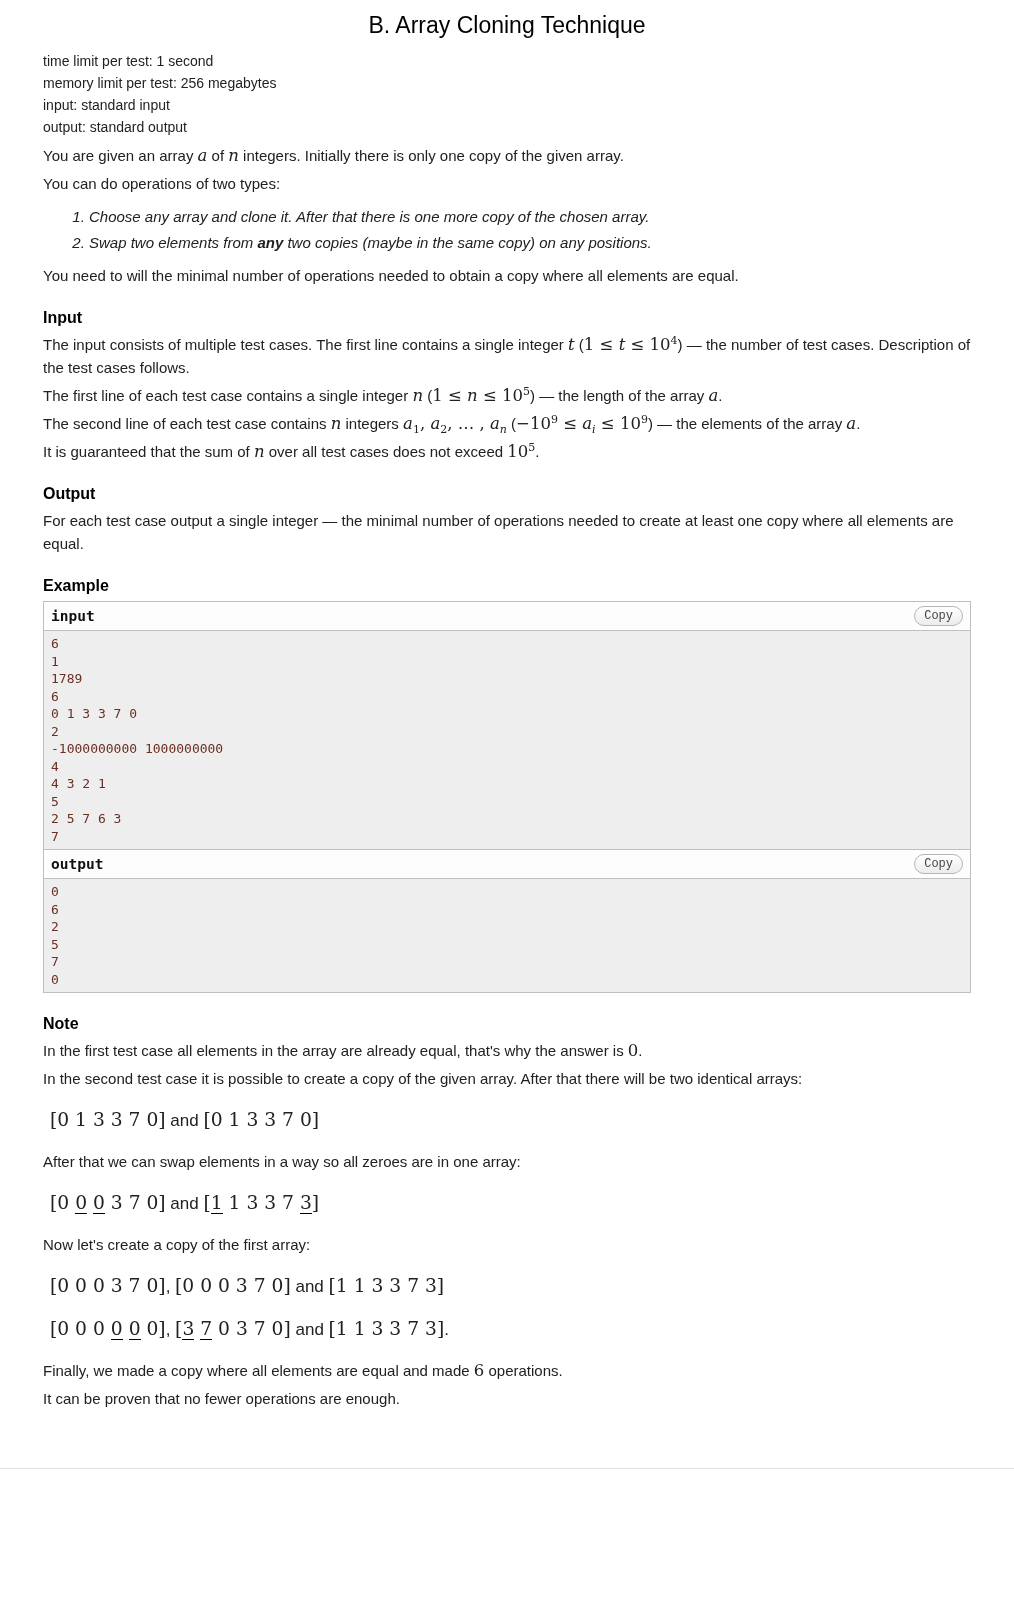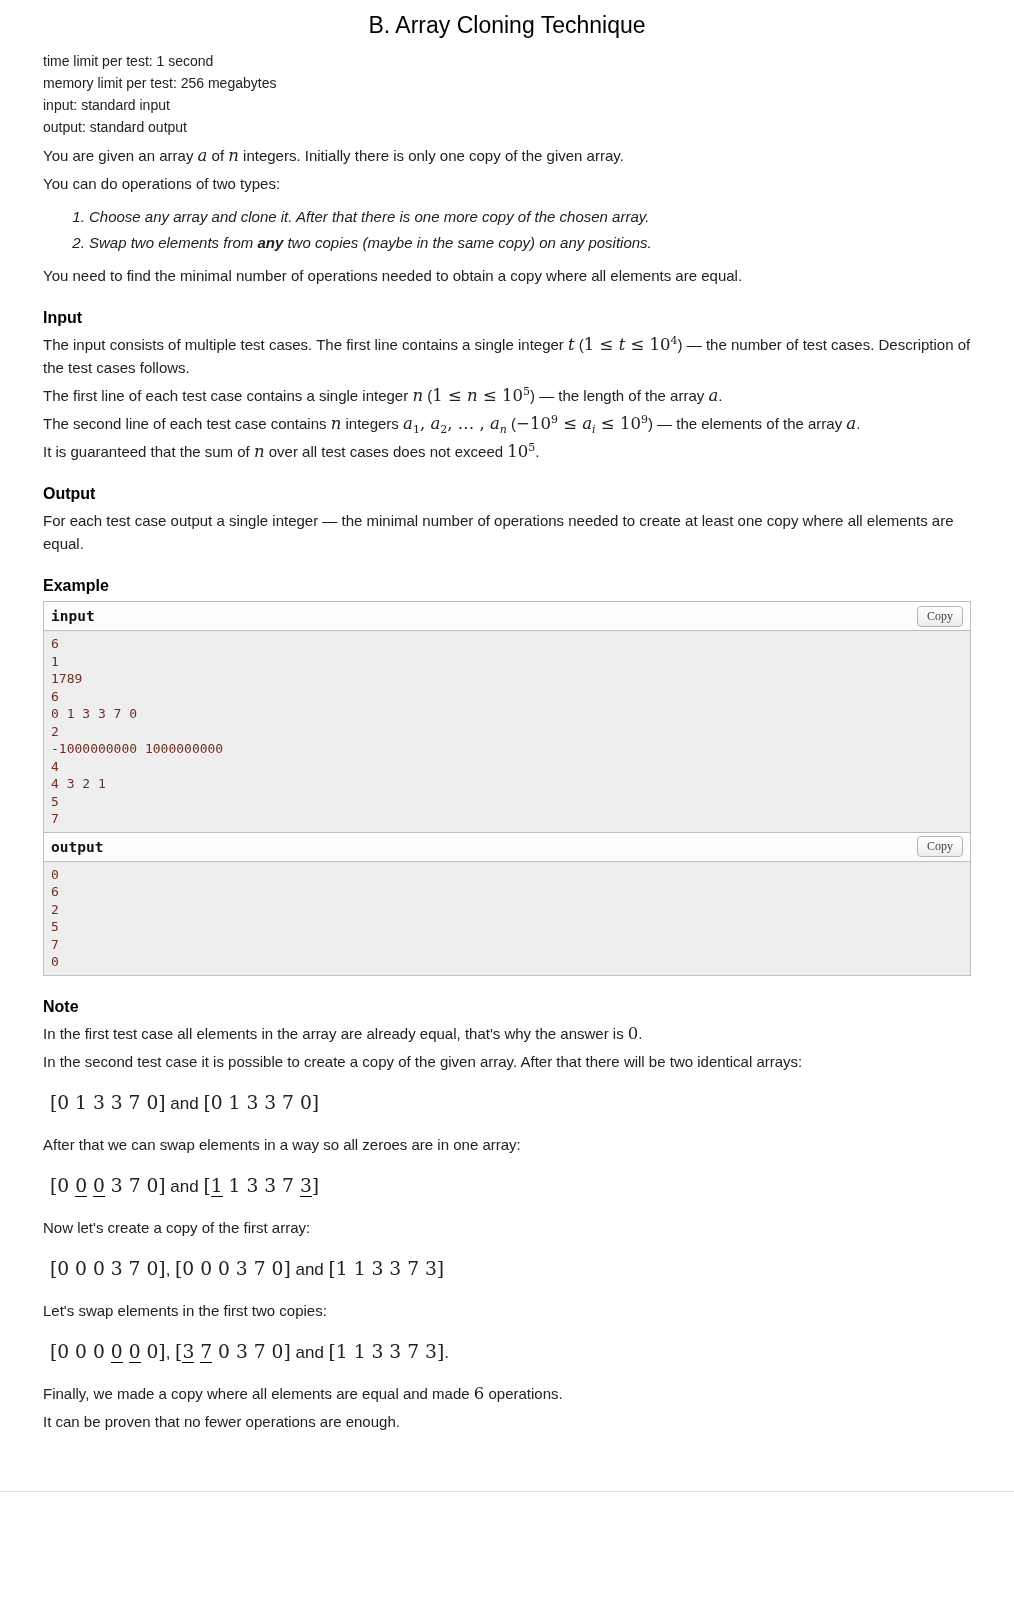--- a/index.html
+++ b/index.html
@@ -40,22 +40,22 @@
   }
   .sample-header{
     display:flex;justify-content:space-between;align-items:center;
     background:#fdfdfd;border-bottom:1px solid #bfbfbf;
     padding:3px 7px;height:29px;
   }
   .sample-label{
     font-family:"DejaVu Sans Mono",monospace;font-weight:bold;font-size:14.5px;color:#111;
   }
   .copy-btn{
-    font-family:Liberation Serif, serif;font-size:12px;color:#444;
-    border:1px solid #b5b5b5;border-radius:4px;
+    font-family:Liberation Mono, monospace;font-size:12px;color:#444;
+    border:1px solid #b5b5b5;border-radius:10px;
     background:linear-gradient(#ffffff,#ececec);
     padding:2px 9px;cursor:pointer;user-select:none;
   }
   .sample-body{
     background:#eeeeee;padding:4px 7px;border-bottom:1px solid #bfbfbf;
     font-family:"DejaVu Sans Mono",monospace;font-size:13px;color:var(--code-text);
   }
   .sample-body.last{border-bottom:none;}
   .code-line{line-height:17.5px;white-space:pre;}
   
@@ -79,21 +79,21 @@
   </div>
 
   <p><span>You are given an array </span><span class="math it">a</span><span> of </span><span class="math it">n</span><span> integers. Initially there is only one copy of the given array.</span></p>
   <p><span>You can do operations of two types:</span></p>
 
   <ol>
     <li><span>Choose any array and clone it. After that there is one more copy of the chosen array.</span></li>
     <li><span>Swap two elements from </span><b>any</b><span> two copies (maybe in the same copy) on any positions.</span></li>
   </ol>
 
-  <p><span>You need to find the minimal number of operations needed to obtain a copy where all elements are equal.</span></p>
+  <p><span>You need to will the minimal number of operations needed to obtain a copy where all elements are equal.</span></p>
 
   <div class="section-title">Input</div>
   <p class="tight"><span>The input consists of multiple test cases. The first line contains a single integer </span><span class="math it">t</span><span> (</span><span class="math">1 ≤ </span><span class="math it">t</span><span class="math"> ≤ 10</span><sup class="math">4</sup><span>) — the number of test cases. Description of the test cases follows.</span></p>
   <p><span>The first line of each test case contains a single integer </span><span class="math it">n</span><span> (</span><span class="math">1 ≤ </span><span class="math it">n</span><span class="math"> ≤ 10</span><sup class="math">5</sup><span>) — the length of the array </span><span class="math it">a</span><span>.</span></p>
   <p><span>The second line of each test case contains </span><span class="math it">n</span><span> integers </span><span class="math it">a</span><sub class="math">1</sub><span class="math">, </span><span class="math it">a</span><sub class="math">2</sub><span class="math">, … , </span><span class="math it">a</span><sub class="math it">n</sub><span> (</span><span class="math">−10</span><sup class="math">9</sup><span class="math"> ≤ </span><span class="math it">a</span><sub class="math it">i</sub><span class="math"> ≤ 10</span><sup class="math">9</sup><span>) — the elements of the array </span><span class="math it">a</span><span>.</span></p>
   <p><span>It is guaranteed that the sum of </span><span class="math it">n</span><span> over all test cases does not exceed </span><span class="math">10</span><sup class="math">5</sup><span>.</span></p>
 
   <div class="section-title">Output</div>
   <p class="tight"><span>For each test case output a single integer — the minimal number of operations needed to create at least one copy where all elements are equal.</span></p>
 
@@ -108,20 +108,21 @@
         <div class="code-line">6</div>
         <div class="code-line">1</div>
         <div class="code-line">1789</div>
         <div class="code-line">6</div>
         <div class="code-line">0 1 3 3 7 0</div>
         <div class="code-line">2</div>
         <div class="code-line">-1000000000 1000000000</div>
         <div class="code-line">4</div>
         <div class="code-line">4 3 2 1</div>
         <div class="code-line">5</div>
+        <div class="code-line">2 5 7 6 3</div>
         <div class="code-line">7</div>
       </div>
     <div class="sample-header">
       <span class="sample-label">output</span>
       <span class="copy-btn">Copy</span>
     </div>
     <div class="sample-body last">
         <div class="code-line">0</div>
         <div class="code-line">6</div>
         <div class="code-line">2</div>
@@ -132,21 +133,20 @@
   </div>
 
   <div class="section-title">Note</div>
   <p class="tight"><span>In the first test case all elements in the array are already equal, that's why the answer is </span><span class="math">0</span><span>.</span></p>
   <p><span>In the second test case it is possible to create a copy of the given array. After that there will be two identical arrays:</span></p>
   <p class="array-line"><span class="math">[0 1 3 3 7 0]</span><span> and </span><span class="math">[0 1 3 3 7 0]</span></p>
   <p><span>After that we can swap elements in a way so all zeroes are in one array:</span></p>
   <p class="array-line"><span class="math">[0 </span><span class="math ul">0</span><span class="math"> </span><span class="math ul">0</span><span class="math"> 3 7 0]</span><span> and </span><span class="math">[</span><span class="math ul">1</span><span class="math"> 1 3 3 7 </span><span class="math ul">3</span><span class="math">]</span></p>
   <p><span>Now let's create a copy of the first array:</span></p>
   <p class="array-line"><span class="math">[0 0 0 3 7 0]</span><span>, </span><span class="math">[0 0 0 3 7 0]</span><span> and </span><span class="math">[1 1 3 3 7 3]</span></p>
-  <p><span>Let's swap elements in the first two copies:</span></p>
   <p class="array-line"><span class="math">[0 0 0 </span><span class="math ul">0</span><span class="math"> </span><span class="math ul">0</span><span class="math"> 0]</span><span>, </span><span class="math">[</span><span class="math ul">3</span><span class="math"> </span><span class="math ul">7</span><span class="math"> 0 3 7 0]</span><span> and </span><span class="math">[1 1 3 3 7 3]</span><span>.</span></p>
   <p><span>Finally, we made a copy where all elements are equal and made </span><span class="math">6</span><span> operations.</span></p>
   <p><span>It can be proven that no fewer operations are enough.</span></p>
 
 </div>
 
 <div class="footer-divider"></div>
 <div class="footer">
   
 </div>

